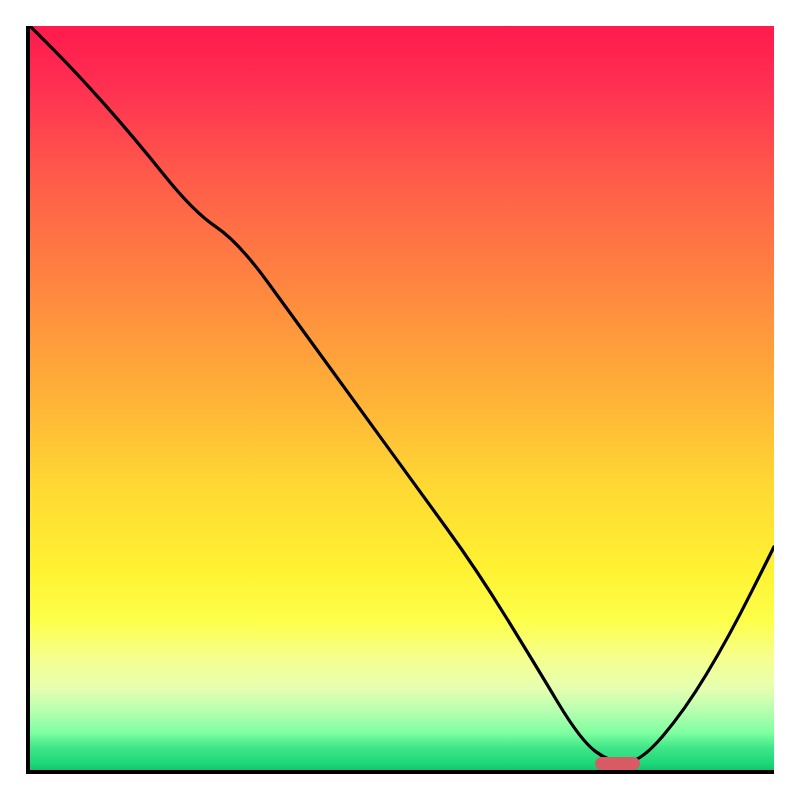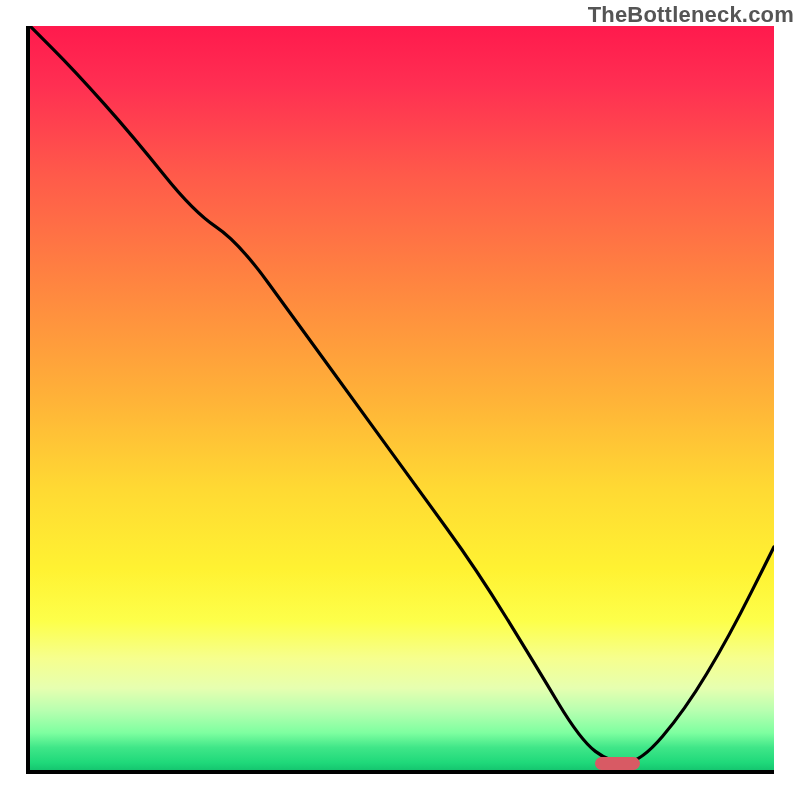--- a/index.html
+++ b/index.html
@@ -71,21 +71,20 @@
     height: 13px;
     border-radius: 7px;
     background: #d85a64;
   }
 </style>
 </head>
 <body>
 
 <div class="canvas">
 
-  <div class="watermark">TheBottleneck.com</div>
 
   <div class="plot-area">
 
     <div class="gradient"></div>
 
     <svg class="curve" viewBox="0 0 744 744" preserveAspectRatio="none">
       <path fill="none" stroke="#000" stroke-width="3.2" stroke-linejoin="round" stroke-linecap="round" d="M 0.0 0.0 Q 0.0 0.0 22.3 22.3 Q 44.6 44.6 74.4 78.1 Q 104.2 111.6 133.9 148.8 Q 163.7 186.0 186.0 200.9 Q 208.3 215.8 238.1 256.7 Q 267.8 297.6 297.6 338.5 Q 327.4 379.4 357.1 420.4 Q 386.9 461.3 416.6 502.2 Q 446.4 543.1 476.2 591.5 Q 505.9 639.8 528.2 677.0 Q 550.6 714.2 565.4 725.4 Q 580.3 736.6 595.2 736.6 Q 610.1 736.6 632.4 710.5 Q 654.7 684.5 677.0 647.3 Q 699.4 610.1 721.7 565.4 T 744.0 520.8"></path>
     </svg>
 
     <div class="marker" style="left: 565.44px; width: 44.64px; bottom: 0px;"></div>

